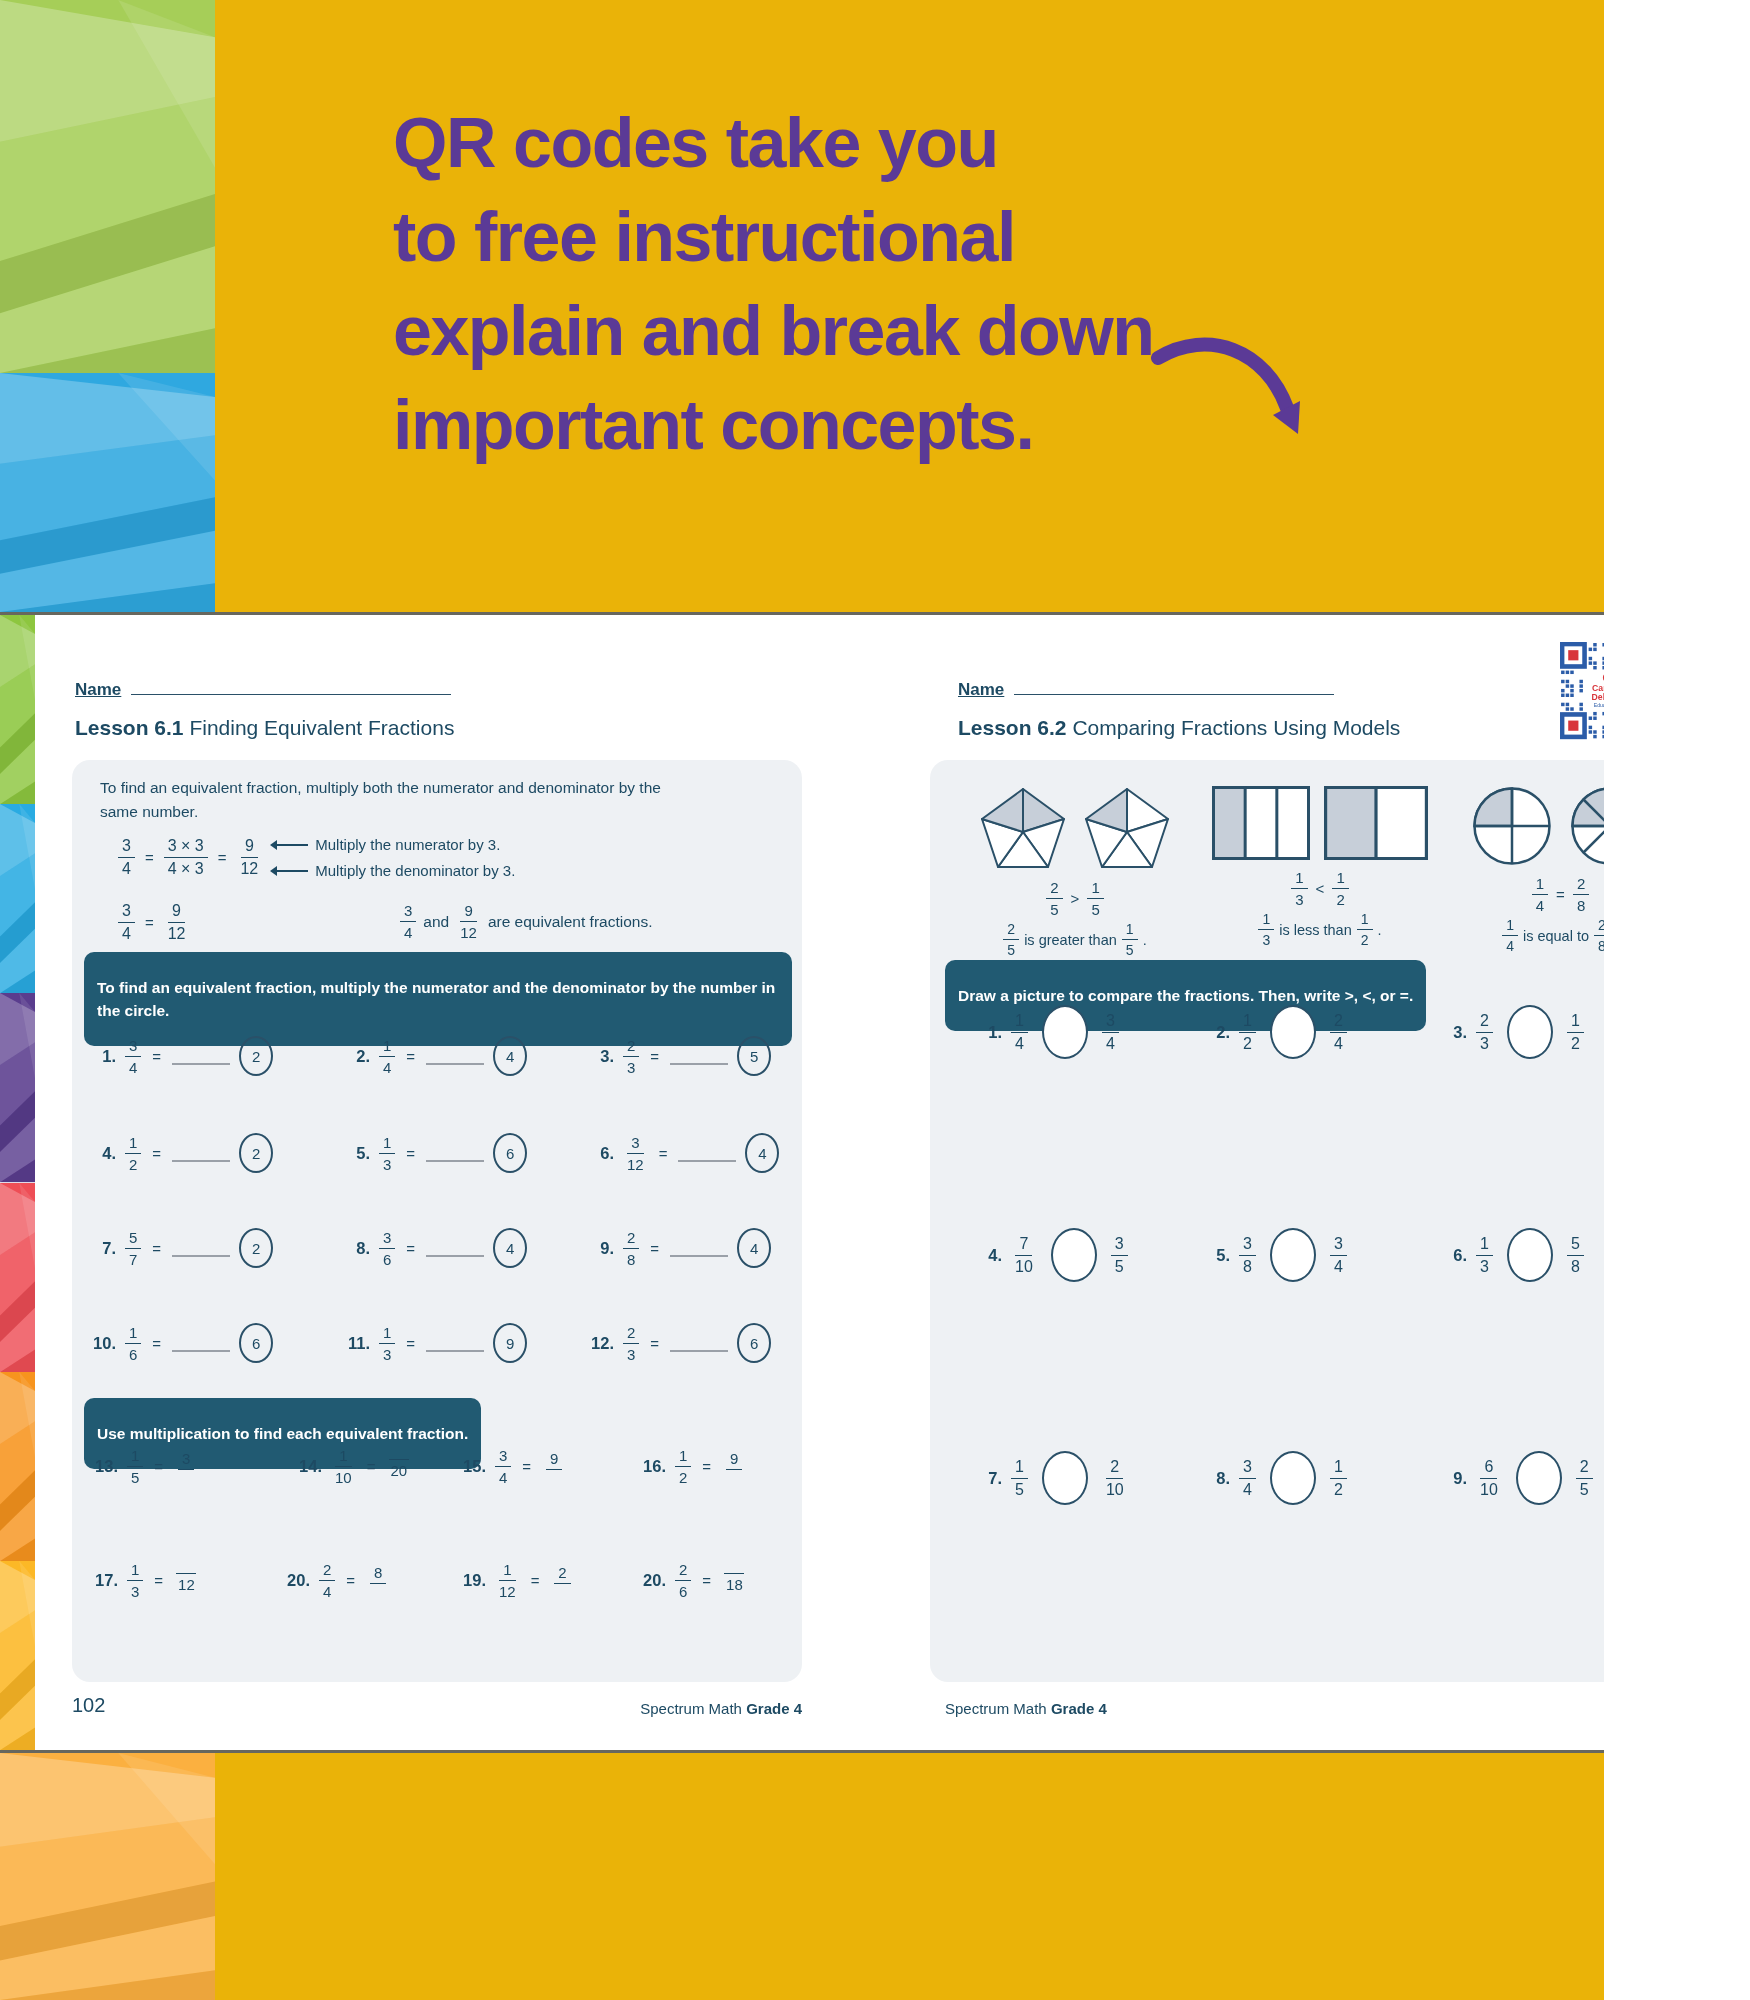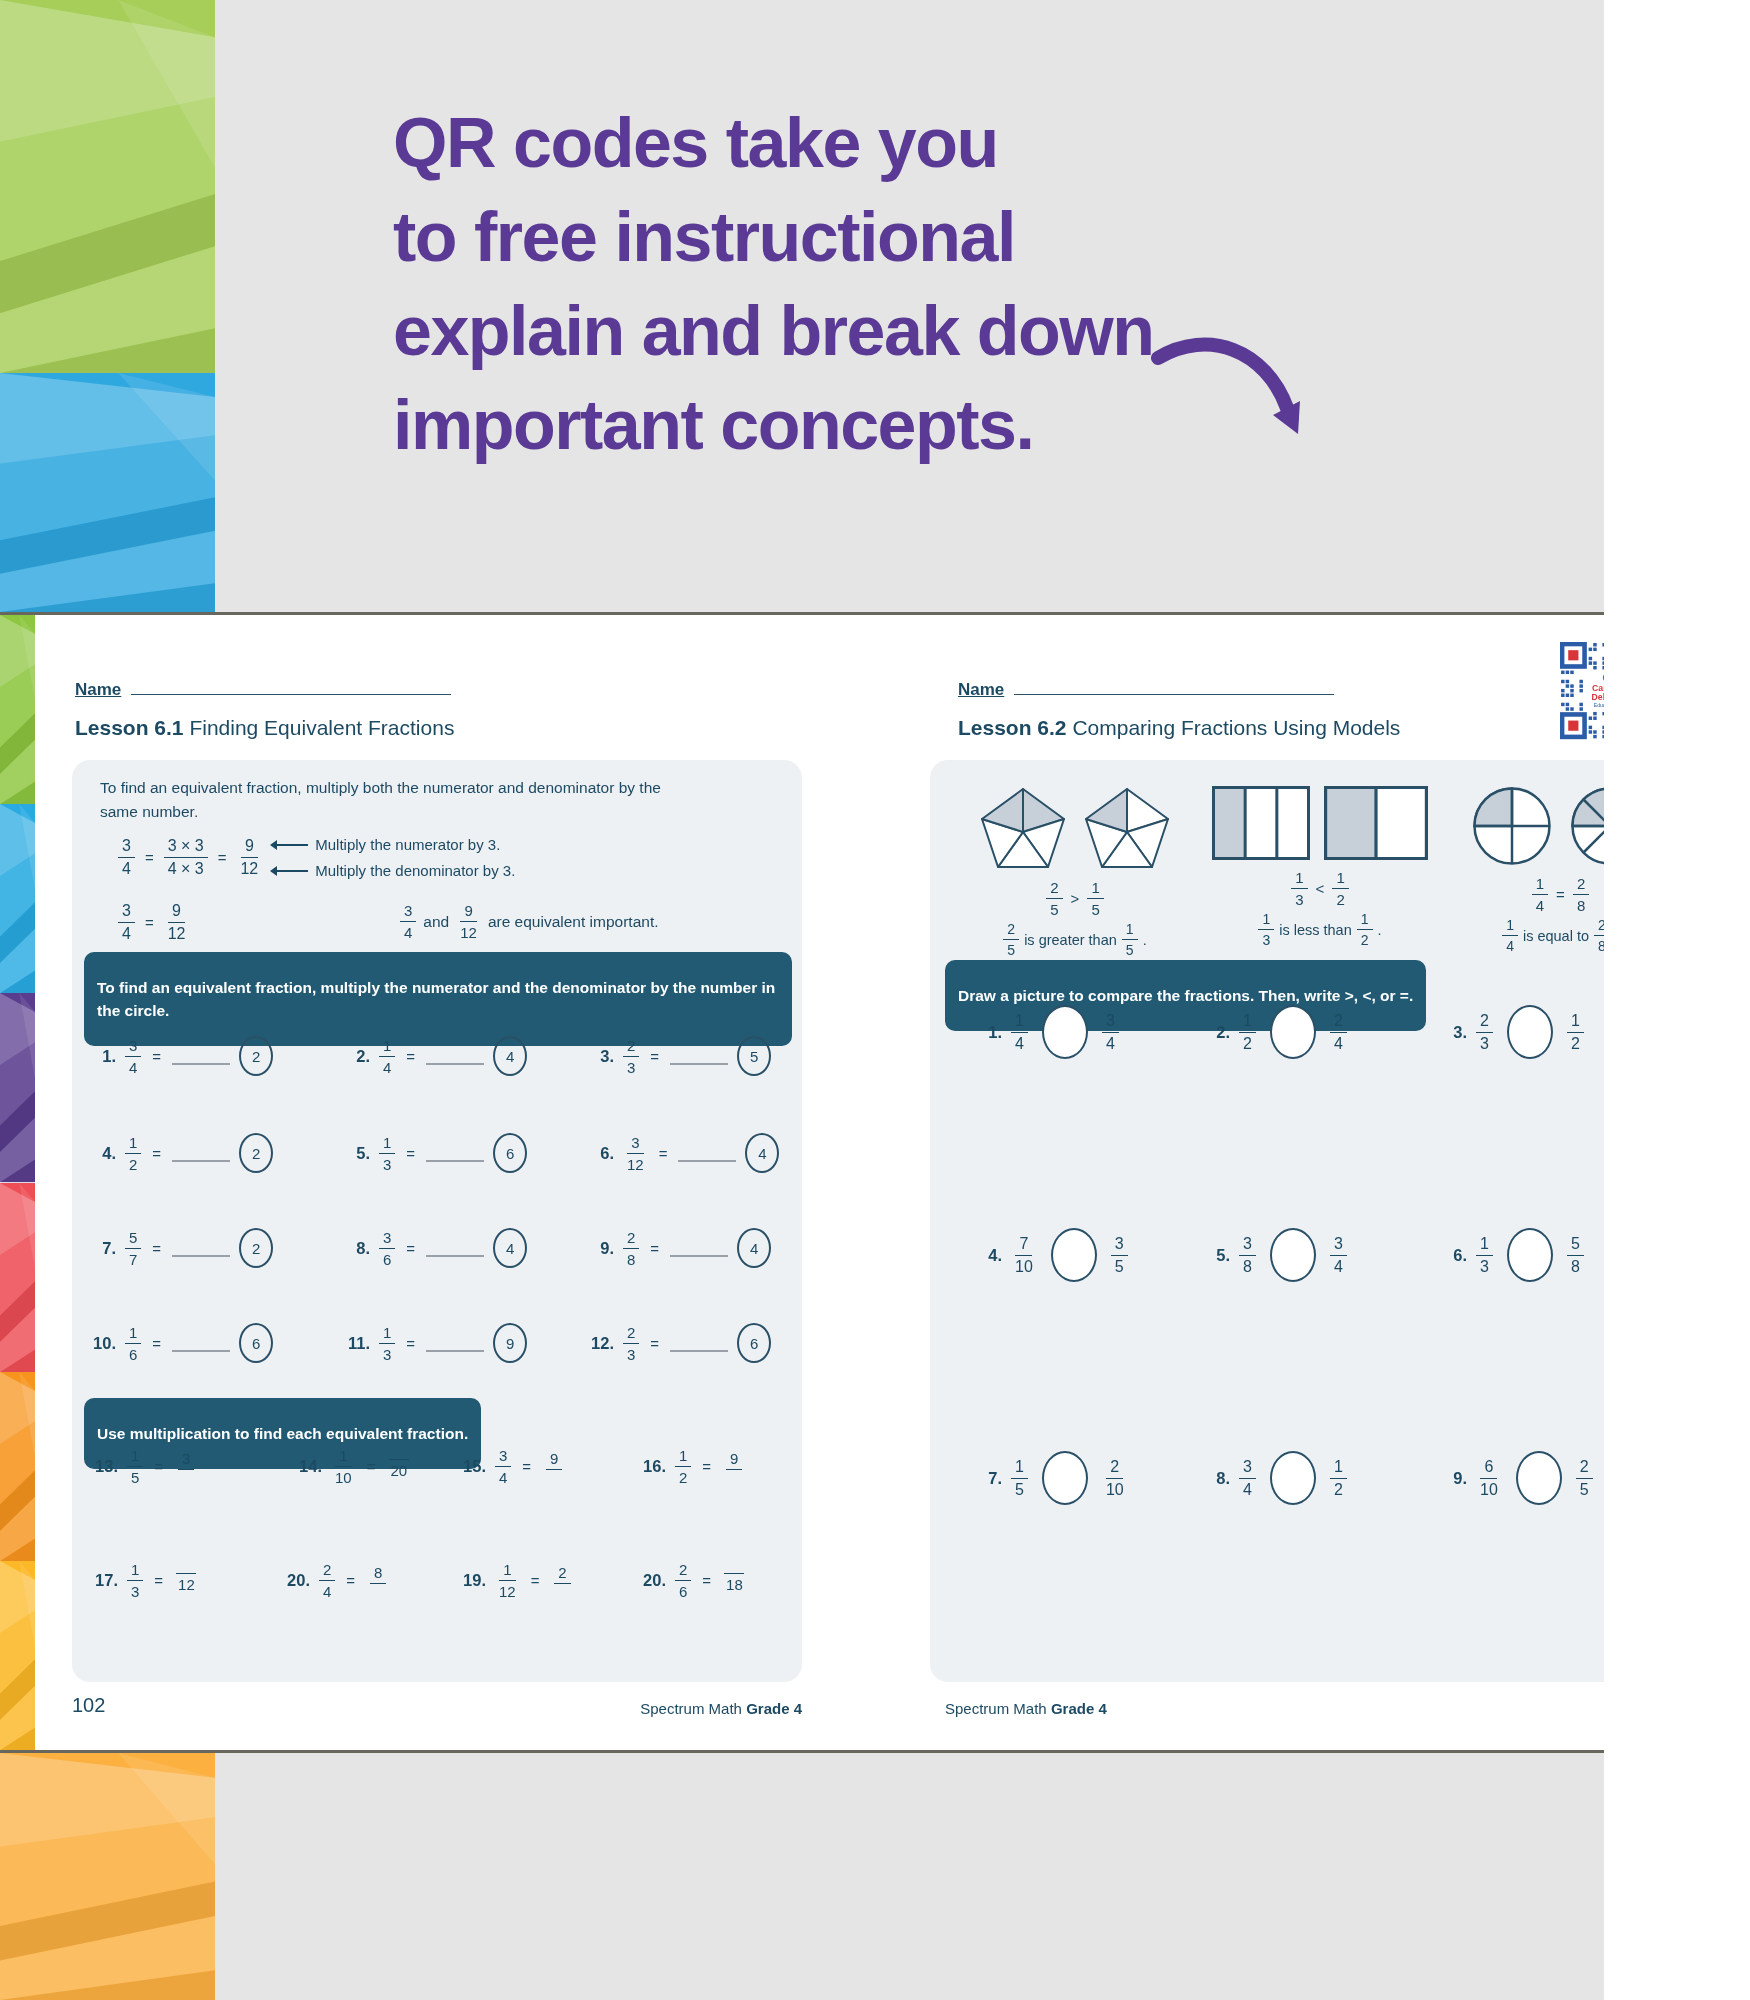--- a/index.html
+++ b/index.html
@@ -1,16 +1,16 @@
 <!DOCTYPE html>
 <html style="--c-headline: #5b3a96; --ink: #1d4a63; --c-panel: #eef1f4; --c-banner: #215a72; --c-outline: #2a5068; --c-line: #67675e;"><head>
 <meta charset="utf-8">
 <style>
   html,body{margin:0;padding:0;background:#ffffff;}
-  .canvas{position:relative;width:1604px;height:2000px;background:#e5e5e5;overflow:hidden;
+  .canvas{position:relative;width:1604px;height:2000px;background:#eab308;overflow:hidden;
           font-family:"Liberation Sans",sans-serif;color:var(--ink,#1d4a63);}
 
   
   .facet-block{position:absolute;overflow:hidden;}
   .facet-block svg{display:block;}
   .strip{position:absolute;top:615px;height:1135px;width:35px;display:flex;flex-direction:column;}
   .strip .seg{flex:1;}
   .strip .seg svg{width:100%;height:100%;display:block;}
 
   
@@ -320,21 +320,21 @@
   <div class="exrow3" id="example-row3">
       <span class="frac">
         <span class="fn">3</span>
         <span class="fd">4</span>
       </span>
       <span>and</span>
       <span class="frac">
         <span class="fn">9</span>
         <span class="fd">12</span>
       </span>
-      <span>are equivalent important.</span>
+      <span>are equivalent fractions.</span>
     </div>
 
   <div class="banner" id="banner-circle">To find an equivalent fraction, multiply the numerator and the denominator by the number in the circle.</div>
   <div id="circle-problems">
       <div class="prob" style="left:86px;top:1036px">
      <span class="pnum">1.</span>
         <span class="frac">
           <span class="fn">3</span>
           <span class="fd">4</span>
         </span>

